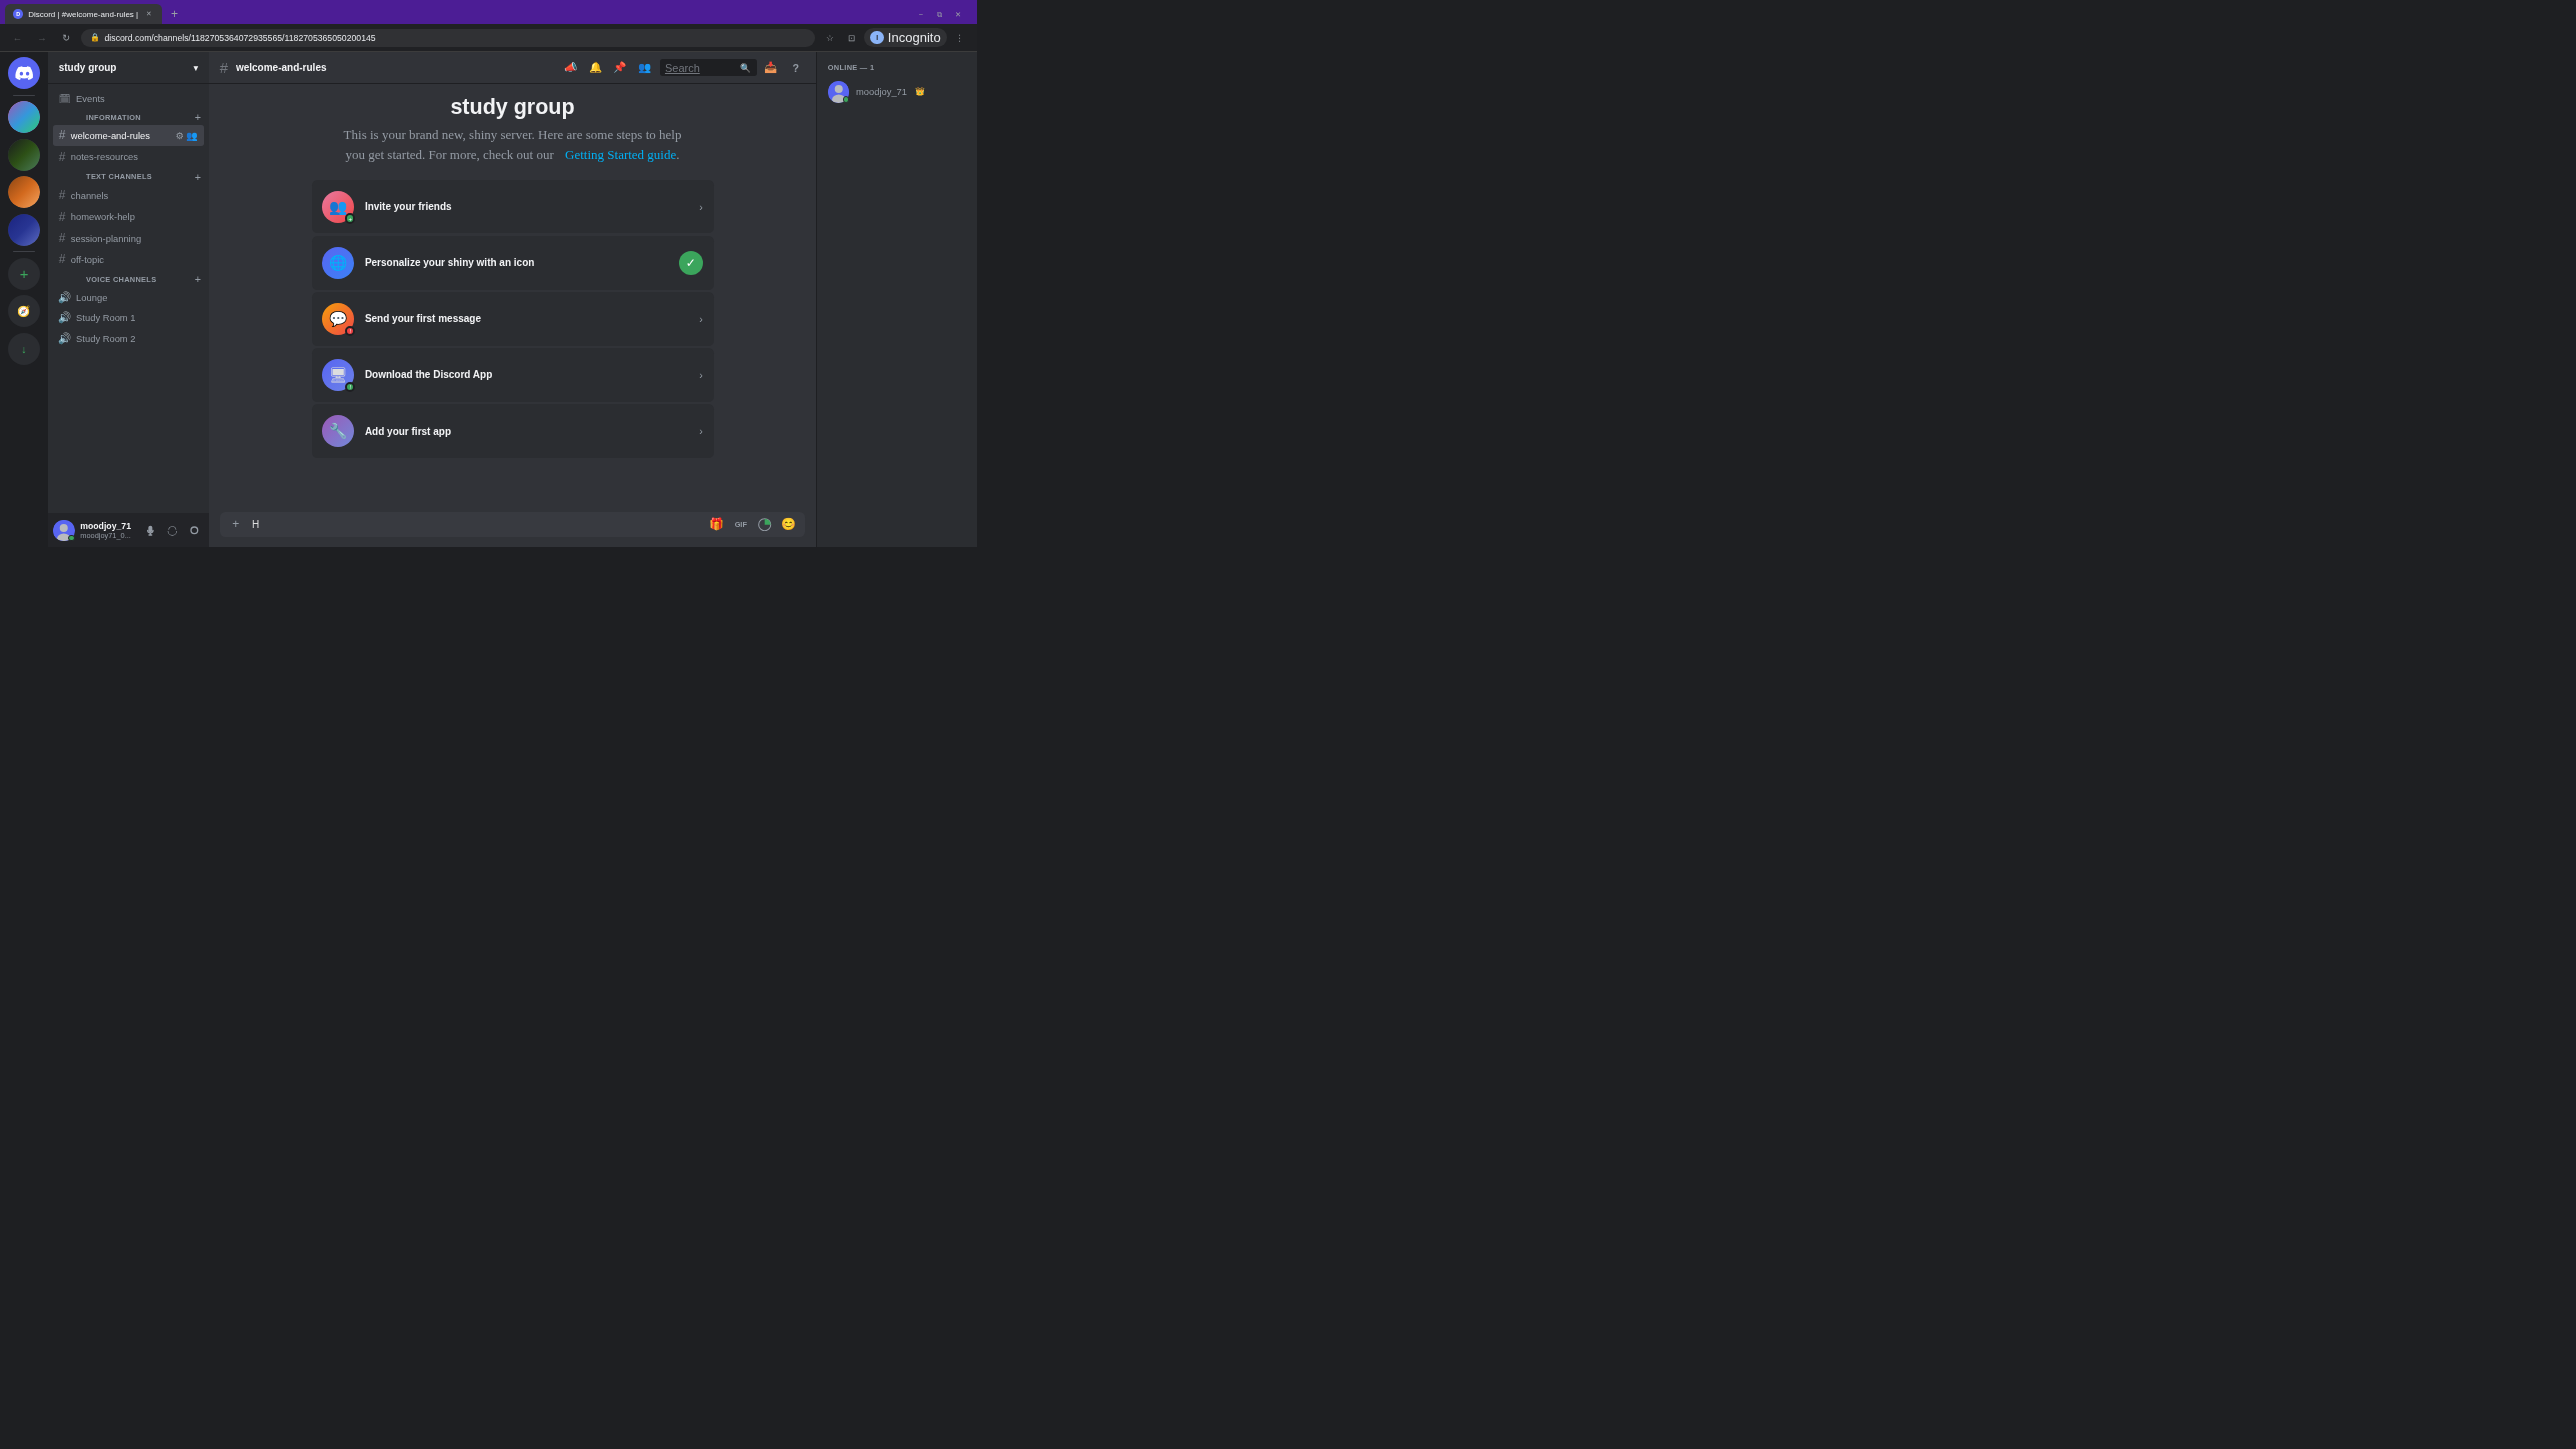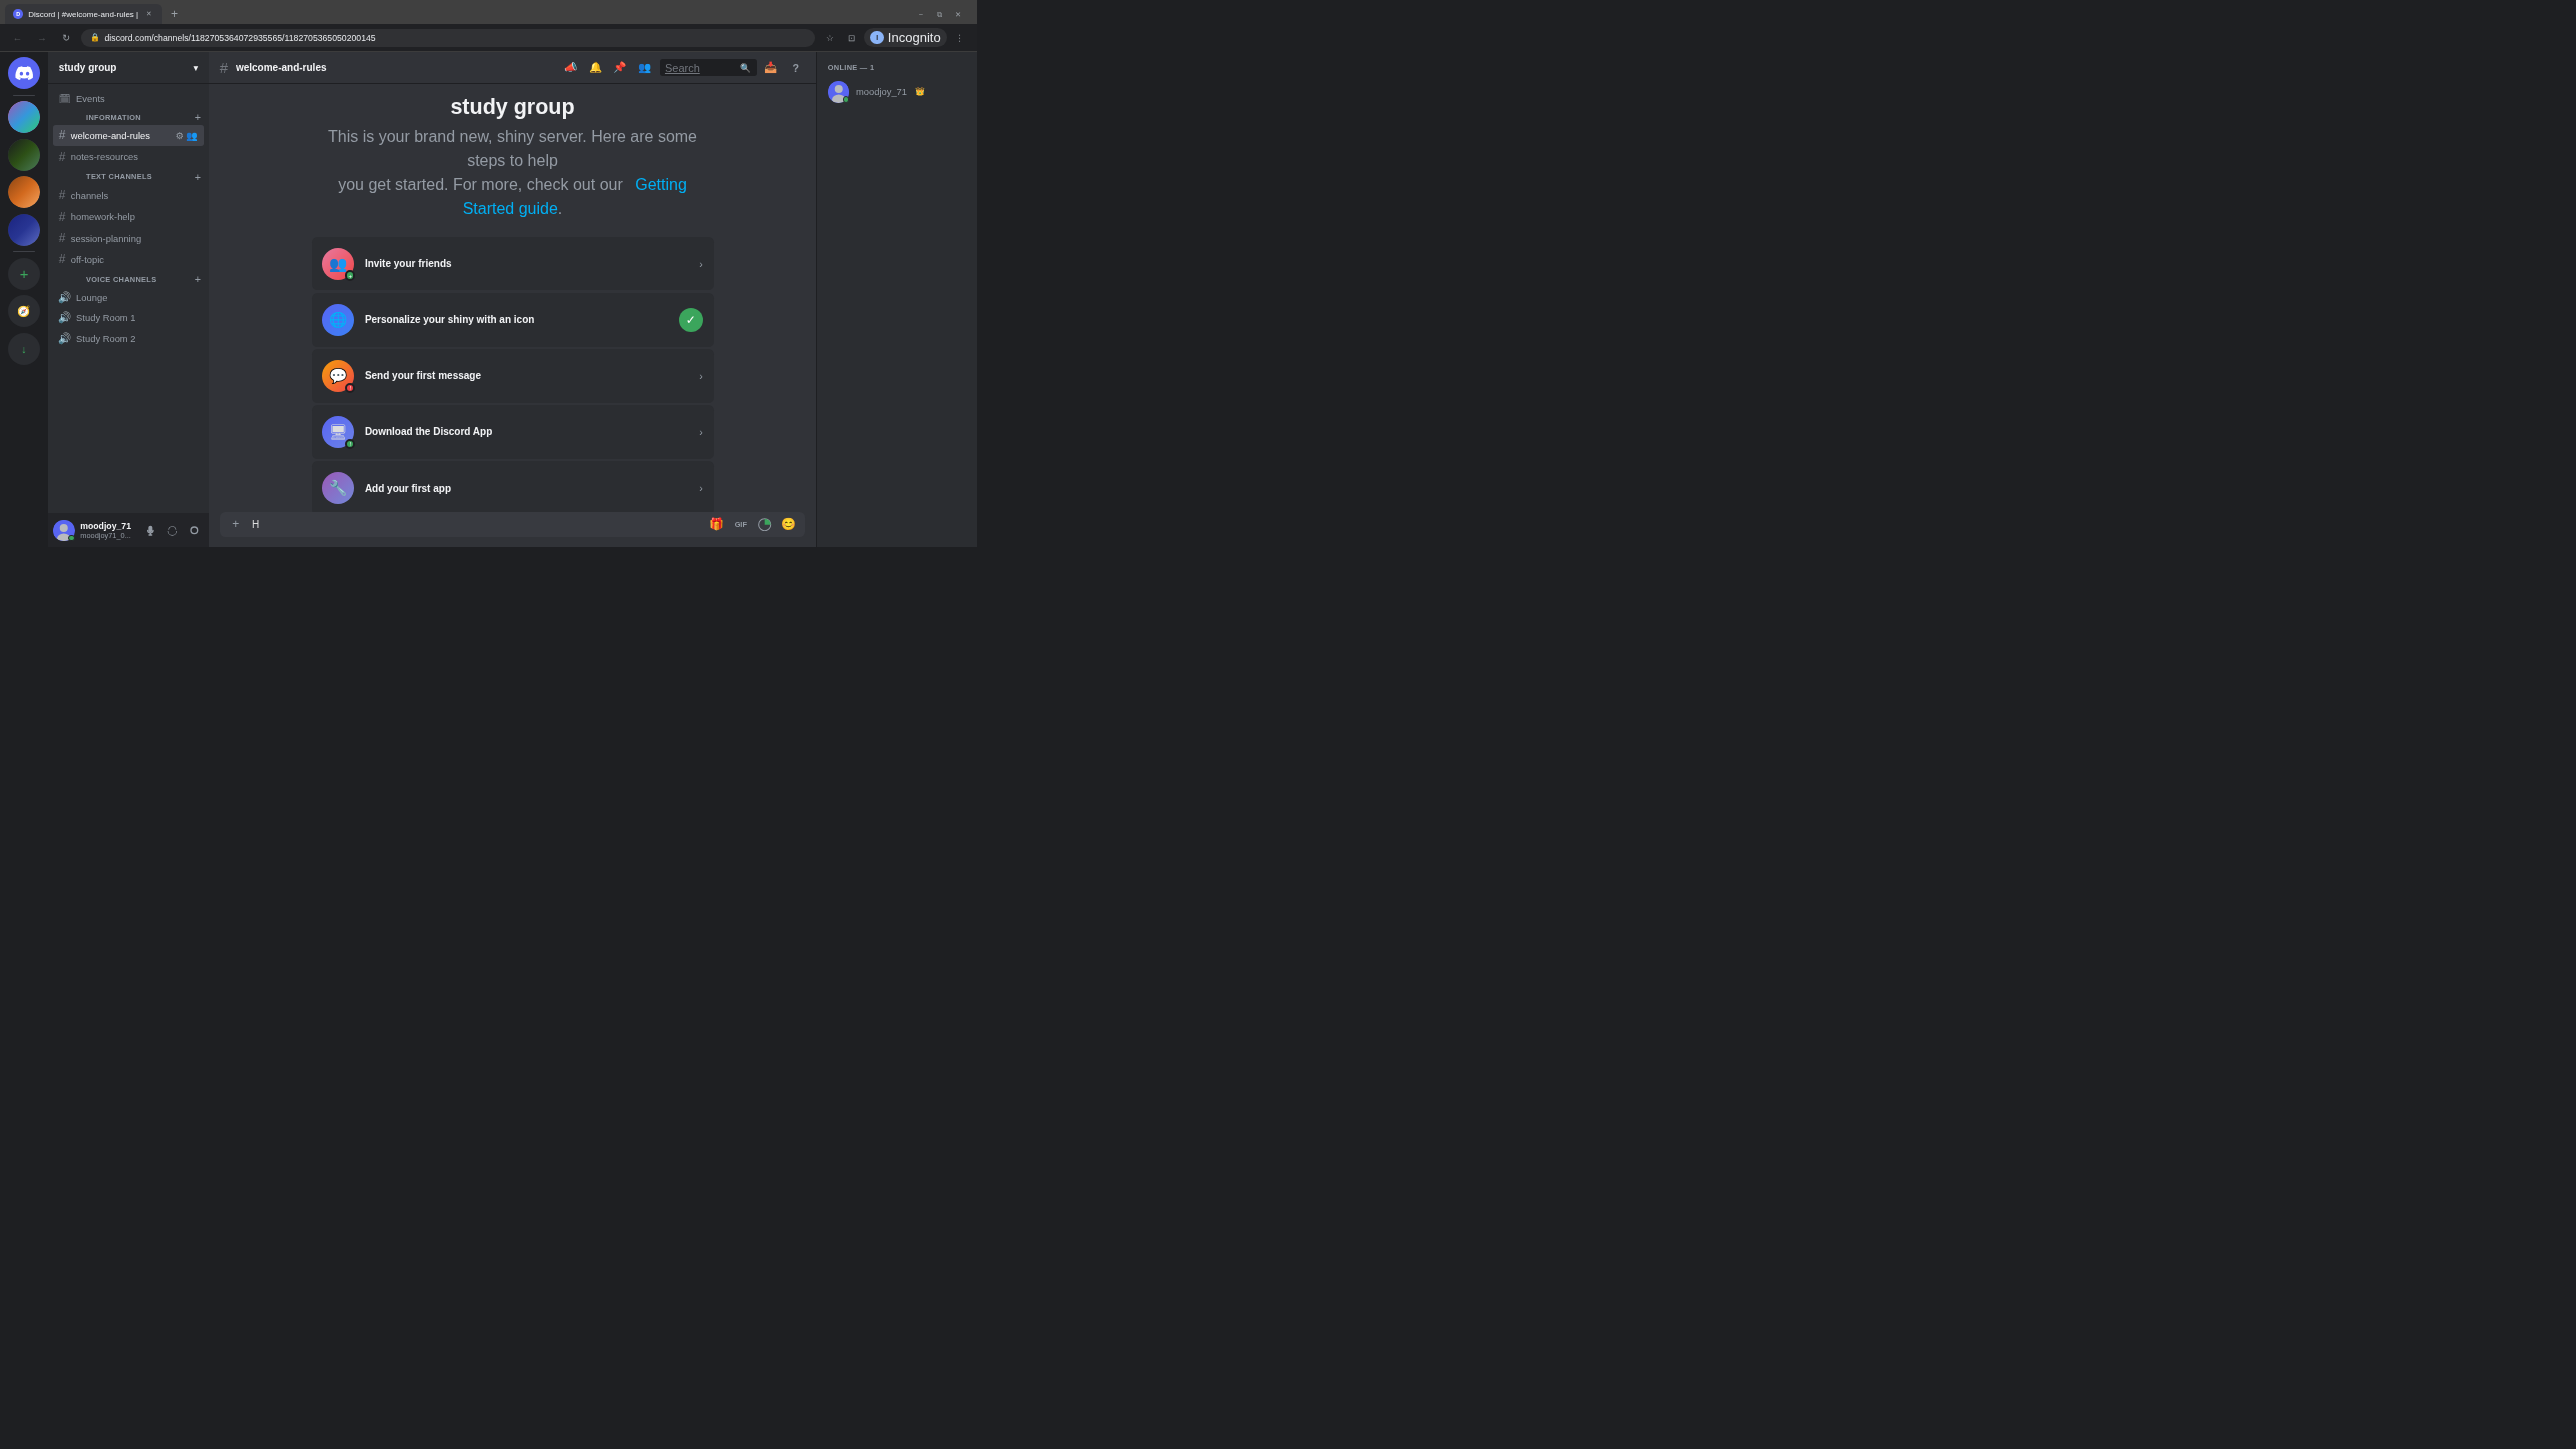--- a/index.html
+++ b/index.html
@@ -8,21 +8,21 @@
       background: #1e1f22;
       color: #dcddde;
       width: 977px;
       height: 547px;
       overflow: hidden;
       font-size: 9.4px;
     }
 
     
     .browser-chrome {
-      background: #404040;
+      background: #4c1d95;
       border-bottom: 0.7px solid #3c3c3c;
     }
     .tab-bar {
       display: flex;
       align-items: center;
       height: 24px;
       padding: 4px 5.4px 0;
       gap: 2.7px;
     }
     .tab {
@@ -354,23 +354,24 @@
       max-width: 402px;
       width: 100%;
     }
     .server-welcome-title {
       font-size: 21.5px;
       font-weight: 800;
       color: #f2f3f5;
       margin-bottom: 5.4px;
     }
     .server-welcome-desc {
-      font-size: 16px;
+      font-size: 13px;
       color: #949ba4;
       line-height: 1.5;
+      font-family: Liberation Serif, serif;
     }
     .getting-started-link {
       color: #00b0f4;
       text-decoration: none;
       margin-left: 8px;
     }
 
     .onboarding-cards {
       display: flex;
       flex-direction: column;

